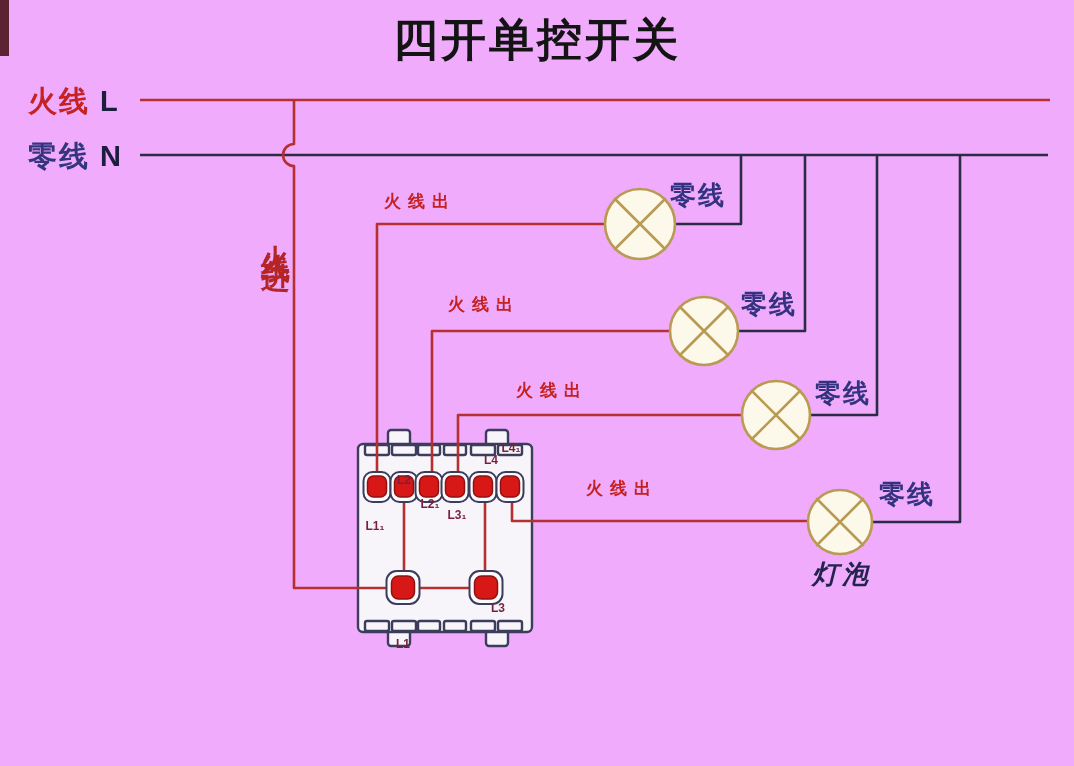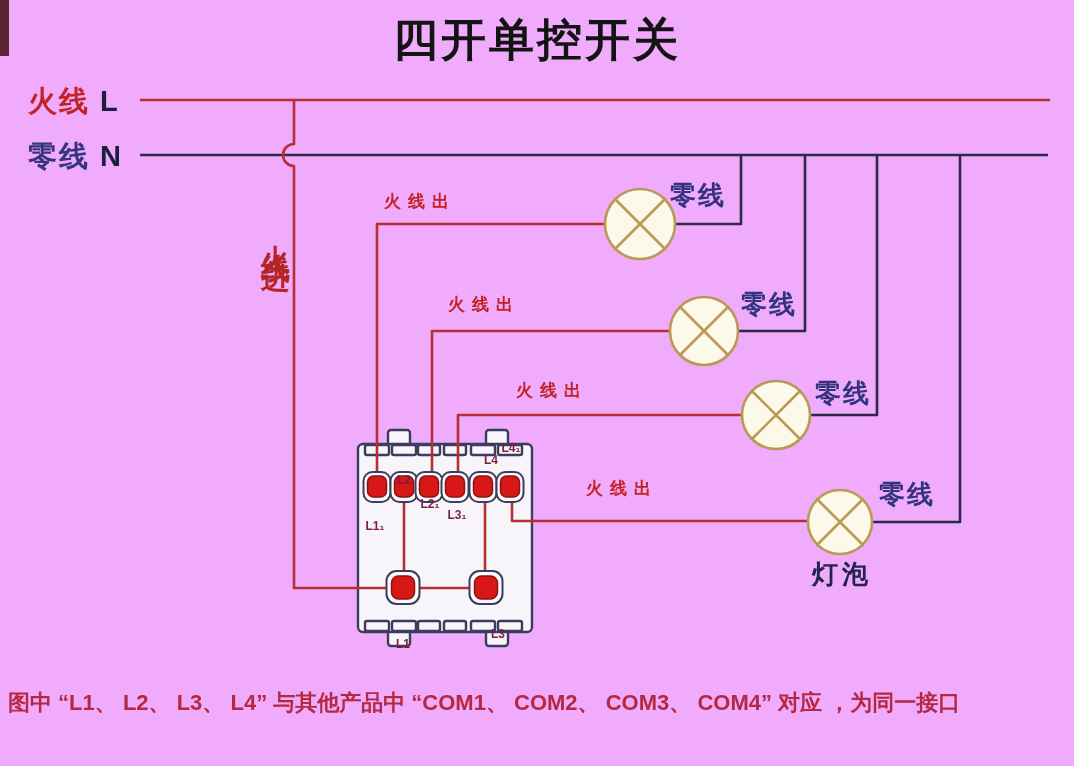--- a/index.html
+++ b/index.html
@@ -23,21 +23,21 @@
     writing-mode:vertical-rl;text-orientation:upright;
     font-size:29px;font-weight:bold;color:#b52525;letter-spacing:9px;
   }
   .live-out{
     font-size:17px;font-weight:bold;color:#c32020;letter-spacing:7px;
   }
   .neutral-out{
     font-size:26px;font-weight:bold;color:#32327e;letter-spacing:2px;
   }
   .bulb-label{
-    font-size:26px;font-weight:bold;color:#23234d;letter-spacing:4px;
+    font-size:26px;font-weight:bold;color:#23234d;letter-spacing:4px;font-style:italic;
   }
   .term-label{
     font-size:12px;font-weight:bold;color:#7a1f3f;
     transform:translateX(-50%);
   }
   .footnote{
     left:8px;width:1060px;
     font-size:22px;font-weight:bold;color:#b5283f;line-height:34px;
   }
   .edge-artifact{
@@ -181,17 +181,16 @@
 
   <div class="abs term-label" style="left:404px;top:455px;margin-top:18px;">L2</div>
   <div class="abs term-label" style="left:491px;top:453px;">L4</div>
   <div class="abs term-label" style="left:511px;top:441px;">L4₁</div>
 
   <div class="abs term-label" style="left:375px;top:519px;">L1₁</div>
   <div class="abs term-label" style="left:430px;top:491px;margin-top:6px;">L2₁</div>
   <div class="abs term-label" style="left:457px;top:508px;">L3₁</div>
 
   <div class="abs term-label" style="left:403px;top:637px;">L1</div>
-  <div class="abs term-label" style="left:486px;top:627px;padding-left:24px;">L3</div>
+  <div class="abs term-label" style="left:486px;top:601px;padding-left:24px;">L3</div>
 
-  <div class="abs footnote" style="top:686px;">图中 “L1、 L2、 L3、 L4” 与其他产品中 “COM1、 COM2、 COM3、 COM4” 对应 ，为同一接口</div>
 
 </div>
 
 </body></html>

